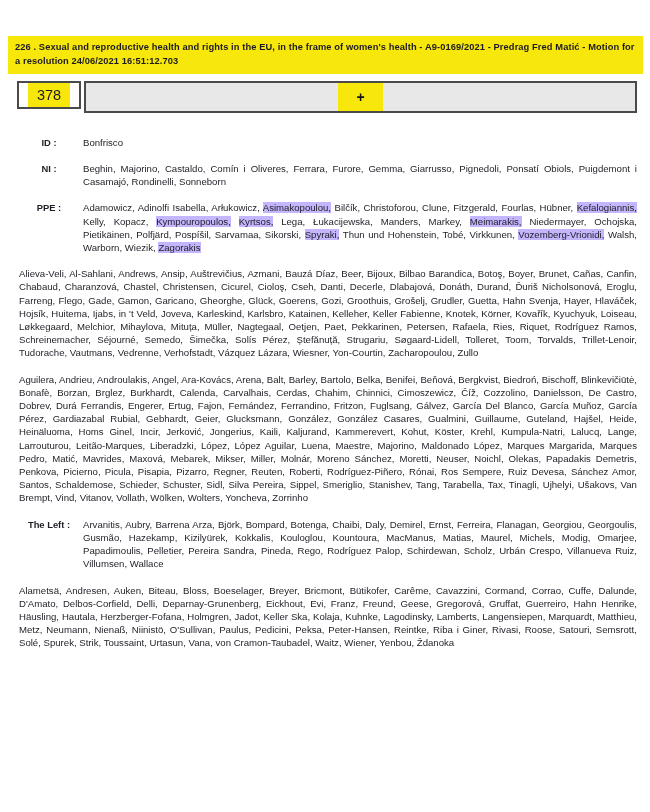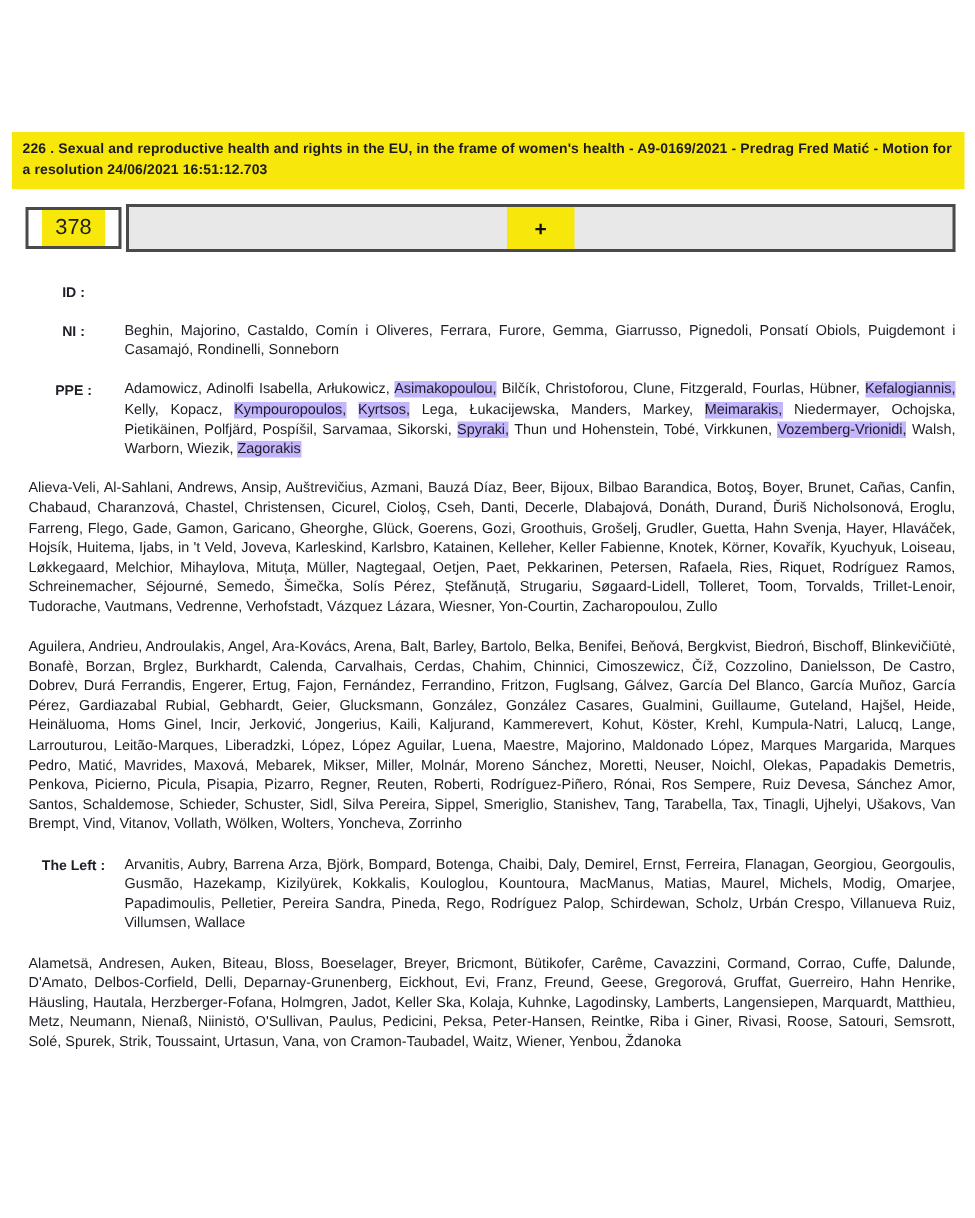--- a/index.html
+++ b/index.html
@@ -2,35 +2,35 @@
 <html><head>
 <meta charset="utf-8">
 <style>
   html,body{margin:0;padding:0;background:#ffffff;}
   body{
     width:650px;height:812px;overflow:hidden;
     font-family:"Liberation Sans","DejaVu Sans",sans-serif;
     color:#1f1e26;
     -webkit-font-smoothing:antialiased;
   }
-  .page{padding-top:88px;}
+  .page{padding-top:36px;}
   .vote-header{
     margin:0 7px 0 8px;
     background:#f7e70a;
     color:#1c1b24;
     font-weight:bold;
     font-size:9.3px;
     line-height:1.55;
     padding:4px 7px 5px 7px;
     letter-spacing:.1px;
   }
   .results-bar{
     margin:7px 13px 0 17px;
     display:flex;
-    align-items:center;
+    align-items:flex-start;
     height:38px;
   }
   .count-box{
     width:60px;
     border:2px solid #4a4a4a;
     background:#ffffff;
     display:flex;align-items:center;justify-content:center;
   }
   .count-badge{
     background:#f7e70a;
@@ -85,20 +85,21 @@
       <span class="count-badge">378</span>
     </div>
     <div class="outcome-box">
       <span class="plus-badge">+</span>
     </div>
   </div>
 
   <div class="groups">
       <div class="group">
         <div class="glabel">ID :</div>
+        <div class="gnames"><span>Bonfrisco</span></div>
       </div>
       <div class="group">
         <div class="glabel">NI :</div>
         <div class="gnames"><span>Beghin</span>, <span>Majorino</span>, <span>Castaldo</span>, <span>Comín i Oliveres</span>, <span>Ferrara</span>, <span>Furore</span>, <span>Gemma</span>, <span>Giarrusso</span>, <span>Pignedoli</span>, <span>Ponsatí Obiols</span>, <span>Puigdemont i Casamajó</span>, <span>Rondinelli</span>, <span>Sonneborn</span></div>
       </div>
       <div class="group">
         <div class="glabel">PPE :</div>
         <div class="gnames"><span>Adamowicz</span>, <span>Adinolfi Isabella</span>, <span>Arłukowicz</span>, <span class="hl">Asimakopoulou,</span> <span>Bilčík</span>, <span>Christoforou</span>, <span>Clune</span>, <span>Fitzgerald</span>, <span>Fourlas</span>, <span>Hübner</span>, <span class="hl">Kefalogiannis,</span> <span>Kelly</span>, <span>Kopacz</span>, <span class="hl">Kympouropoulos,</span> <span class="hl">Kyrtsos,</span> <span>Lega</span>, <span>Łukacijewska</span>, <span>Manders</span>, <span>Markey</span>, <span class="hl">Meimarakis,</span> <span>Niedermayer</span>, <span>Ochojska</span>, <span>Pietikäinen</span>, <span>Polfjärd</span>, <span>Pospíšil</span>, <span>Sarvamaa</span>, <span>Sikorski</span>, <span class="hl">Spyraki,</span> <span>Thun und Hohenstein</span>, <span>Tobé</span>, <span>Virkkunen</span>, <span class="hl">Vozemberg-Vrionidi,</span> <span>Walsh</span>, <span>Warborn</span>, <span>Wiezik</span>, <span class="hl">Zagorakis</span></div>
       </div>
       <div class="group">

